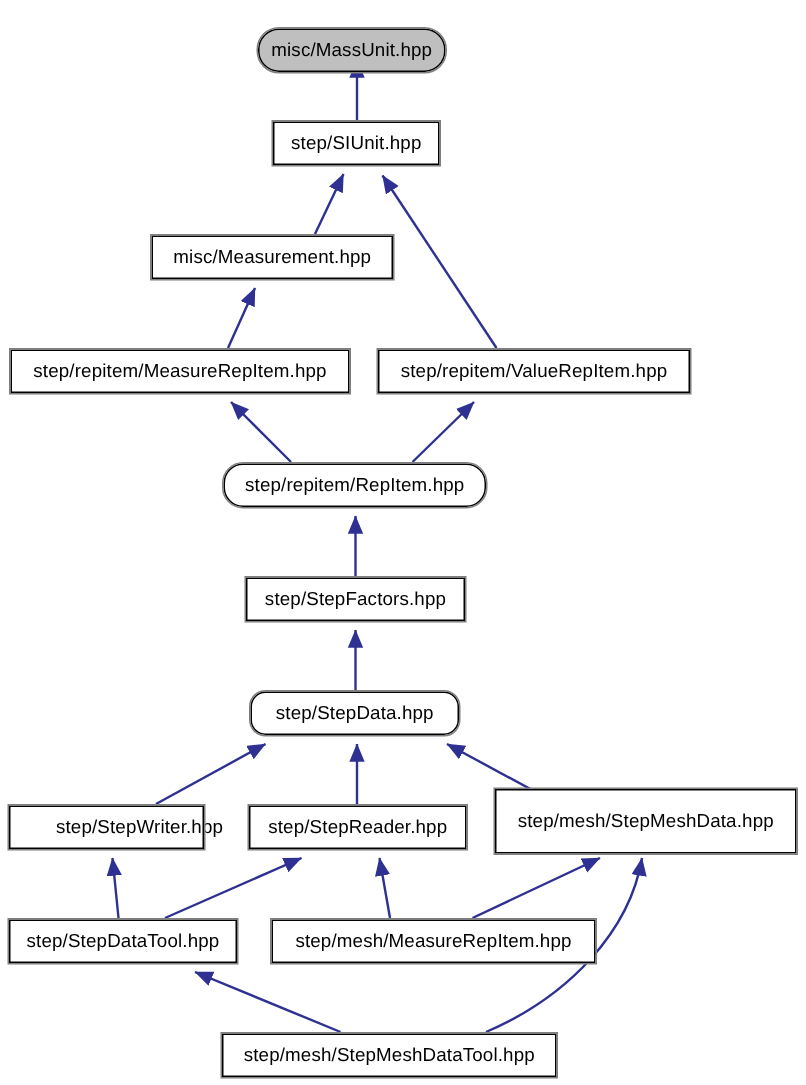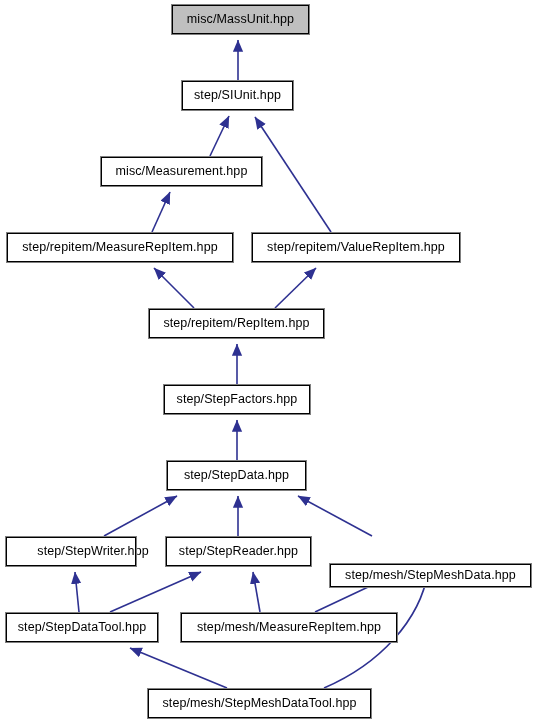--- a/index.html
+++ b/index.html
@@ -70,51 +70,51 @@
         <path d="M 372 536 L 298 496" stroke="#2e3191" marker-end="url(#arrowhead)"></path>
         <path d="M 79 612 L 75 572" stroke="#2e3191" marker-end="url(#arrowhead)"></path>
         <path d="M 110 612 L 201 572" stroke="#2e3191" marker-end="url(#arrowhead)"></path>
         <path d="M 260 612 L 253 572" stroke="#2e3191" marker-end="url(#arrowhead)"></path>
         <path d="M 315 612 L 400 572" stroke="#2e3191" marker-end="url(#arrowhead)"></path>
         <path d="M 227 688 L 130 648" stroke="#2e3191" marker-end="url(#arrowhead)"></path>
         <path d="M 324 688 C 380 664 420 620 428 572" stroke="#2e3191" marker-end="url(#arrowhead)"></path>
       </g>
   </svg>
   <div id="node-layer">
-      <div class="node highlight" style="left: 172px; top: 5px; width: 137px; height: 29px;">
+      <div class="node highlight" style="left: 172px; top: 19px; width: 125px; height: 29px; border-radius: 14px;">
         <span class="node-label">misc/MassUnit.hpp</span>
       </div>
       <div class="node" style="left: 182px; top: 81px; width: 111px; height: 29px;">
         <span class="node-label">step/SIUnit.hpp</span>
       </div>
       <div class="node" style="left: 101px; top: 157px; width: 161px; height: 29px; text-align: center;">
         <span class="node-label">misc/Measurement.hpp</span>
       </div>
       <div class="node" style="left: 7px; top: 233px; width: 226px; height: 29px;">
         <span class="node-label">step/repitem/MeasureRepItem.hpp</span>
       </div>
       <div class="node" style="left: 252px; top: 233px; width: 208px; height: 29px;">
         <span class="node-label">step/repitem/ValueRepItem.hpp</span>
       </div>
-      <div class="node" style="left: 149px; top: 309px; width: 175px; height: 29px;">
+      <div class="node" style="left: 149px; top: 309px; width: 175px; height: 29px; border-radius: 13px;">
         <span class="node-label">step/repitem/RepItem.hpp</span>
       </div>
       <div class="node" style="left: 164px; top: 385px; width: 146px; height: 29px; align-items: center;">
         <span class="node-label">step/StepFactors.hpp</span>
       </div>
-      <div class="node" style="left: 167px; top: 461px; width: 139px; height: 29px;">
+      <div class="node" style="left: 167px; top: 461px; width: 139px; height: 29px; border-radius: 10px;">
         <span class="node-label">step/StepData.hpp</span>
       </div>
       <div class="node" style="left: 6px; top: 537px; width: 130px; height: 29px; padding-left: 44px;">
         <span class="node-label">step/StepWriter.hpp</span>
       </div>
       <div class="node" style="left: 166px; top: 537px; width: 145px; height: 29px;">
         <span class="node-label">step/StepReader.hpp</span>
       </div>
-      <div class="node" style="left: 330px; top: 564px; width: 201px; height: 23px;">
+      <div class="node" style="left: 330px; top: 526px; width: 201px; height: 43px;">
         <span class="node-label">step/mesh/StepMeshData.hpp</span>
       </div>
       <div class="node" style="left: 6px; top: 613px; width: 152px; height: 29px;">
         <span class="node-label">step/StepDataTool.hpp</span>
       </div>
       <div class="node" style="left: 181px; top: 613px; width: 216px; height: 29px;">
         <span class="node-label">step/mesh/MeasureRepItem.hpp</span>
       </div>
       <div class="node" style="left: 148px; top: 689px; width: 223px; height: 29px; align-items: center;">
         <span class="node-label">step/mesh/StepMeshDataTool.hpp</span>

